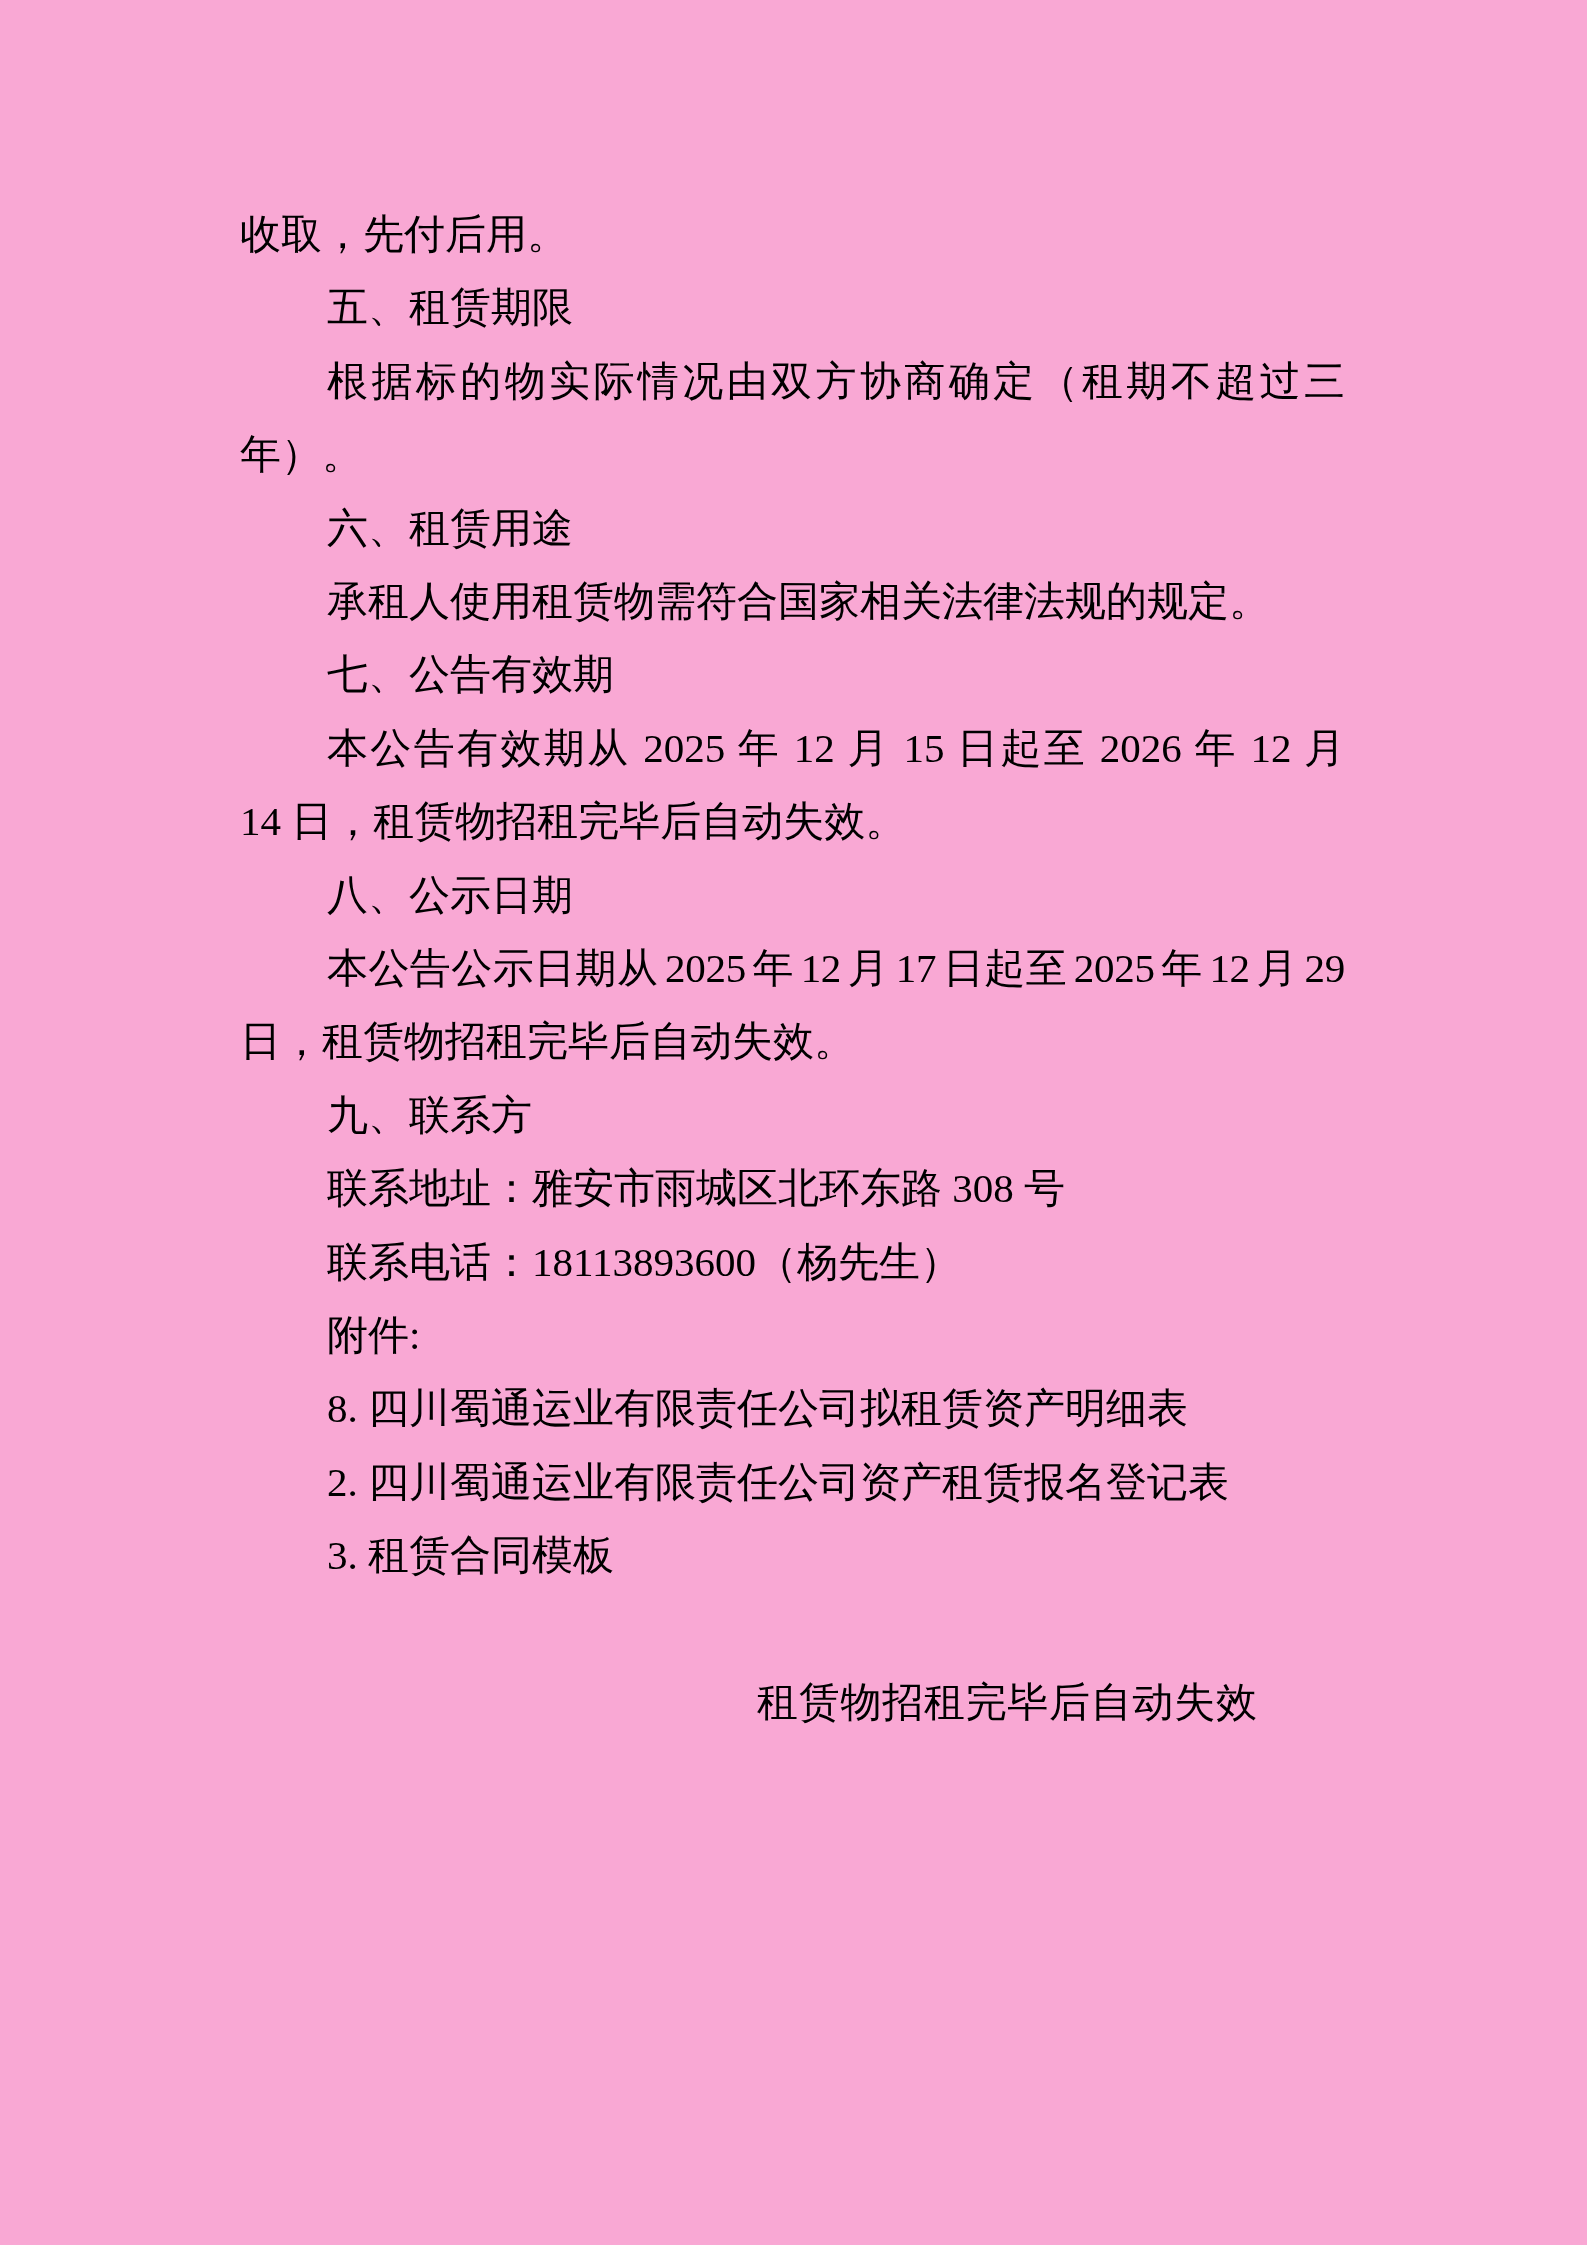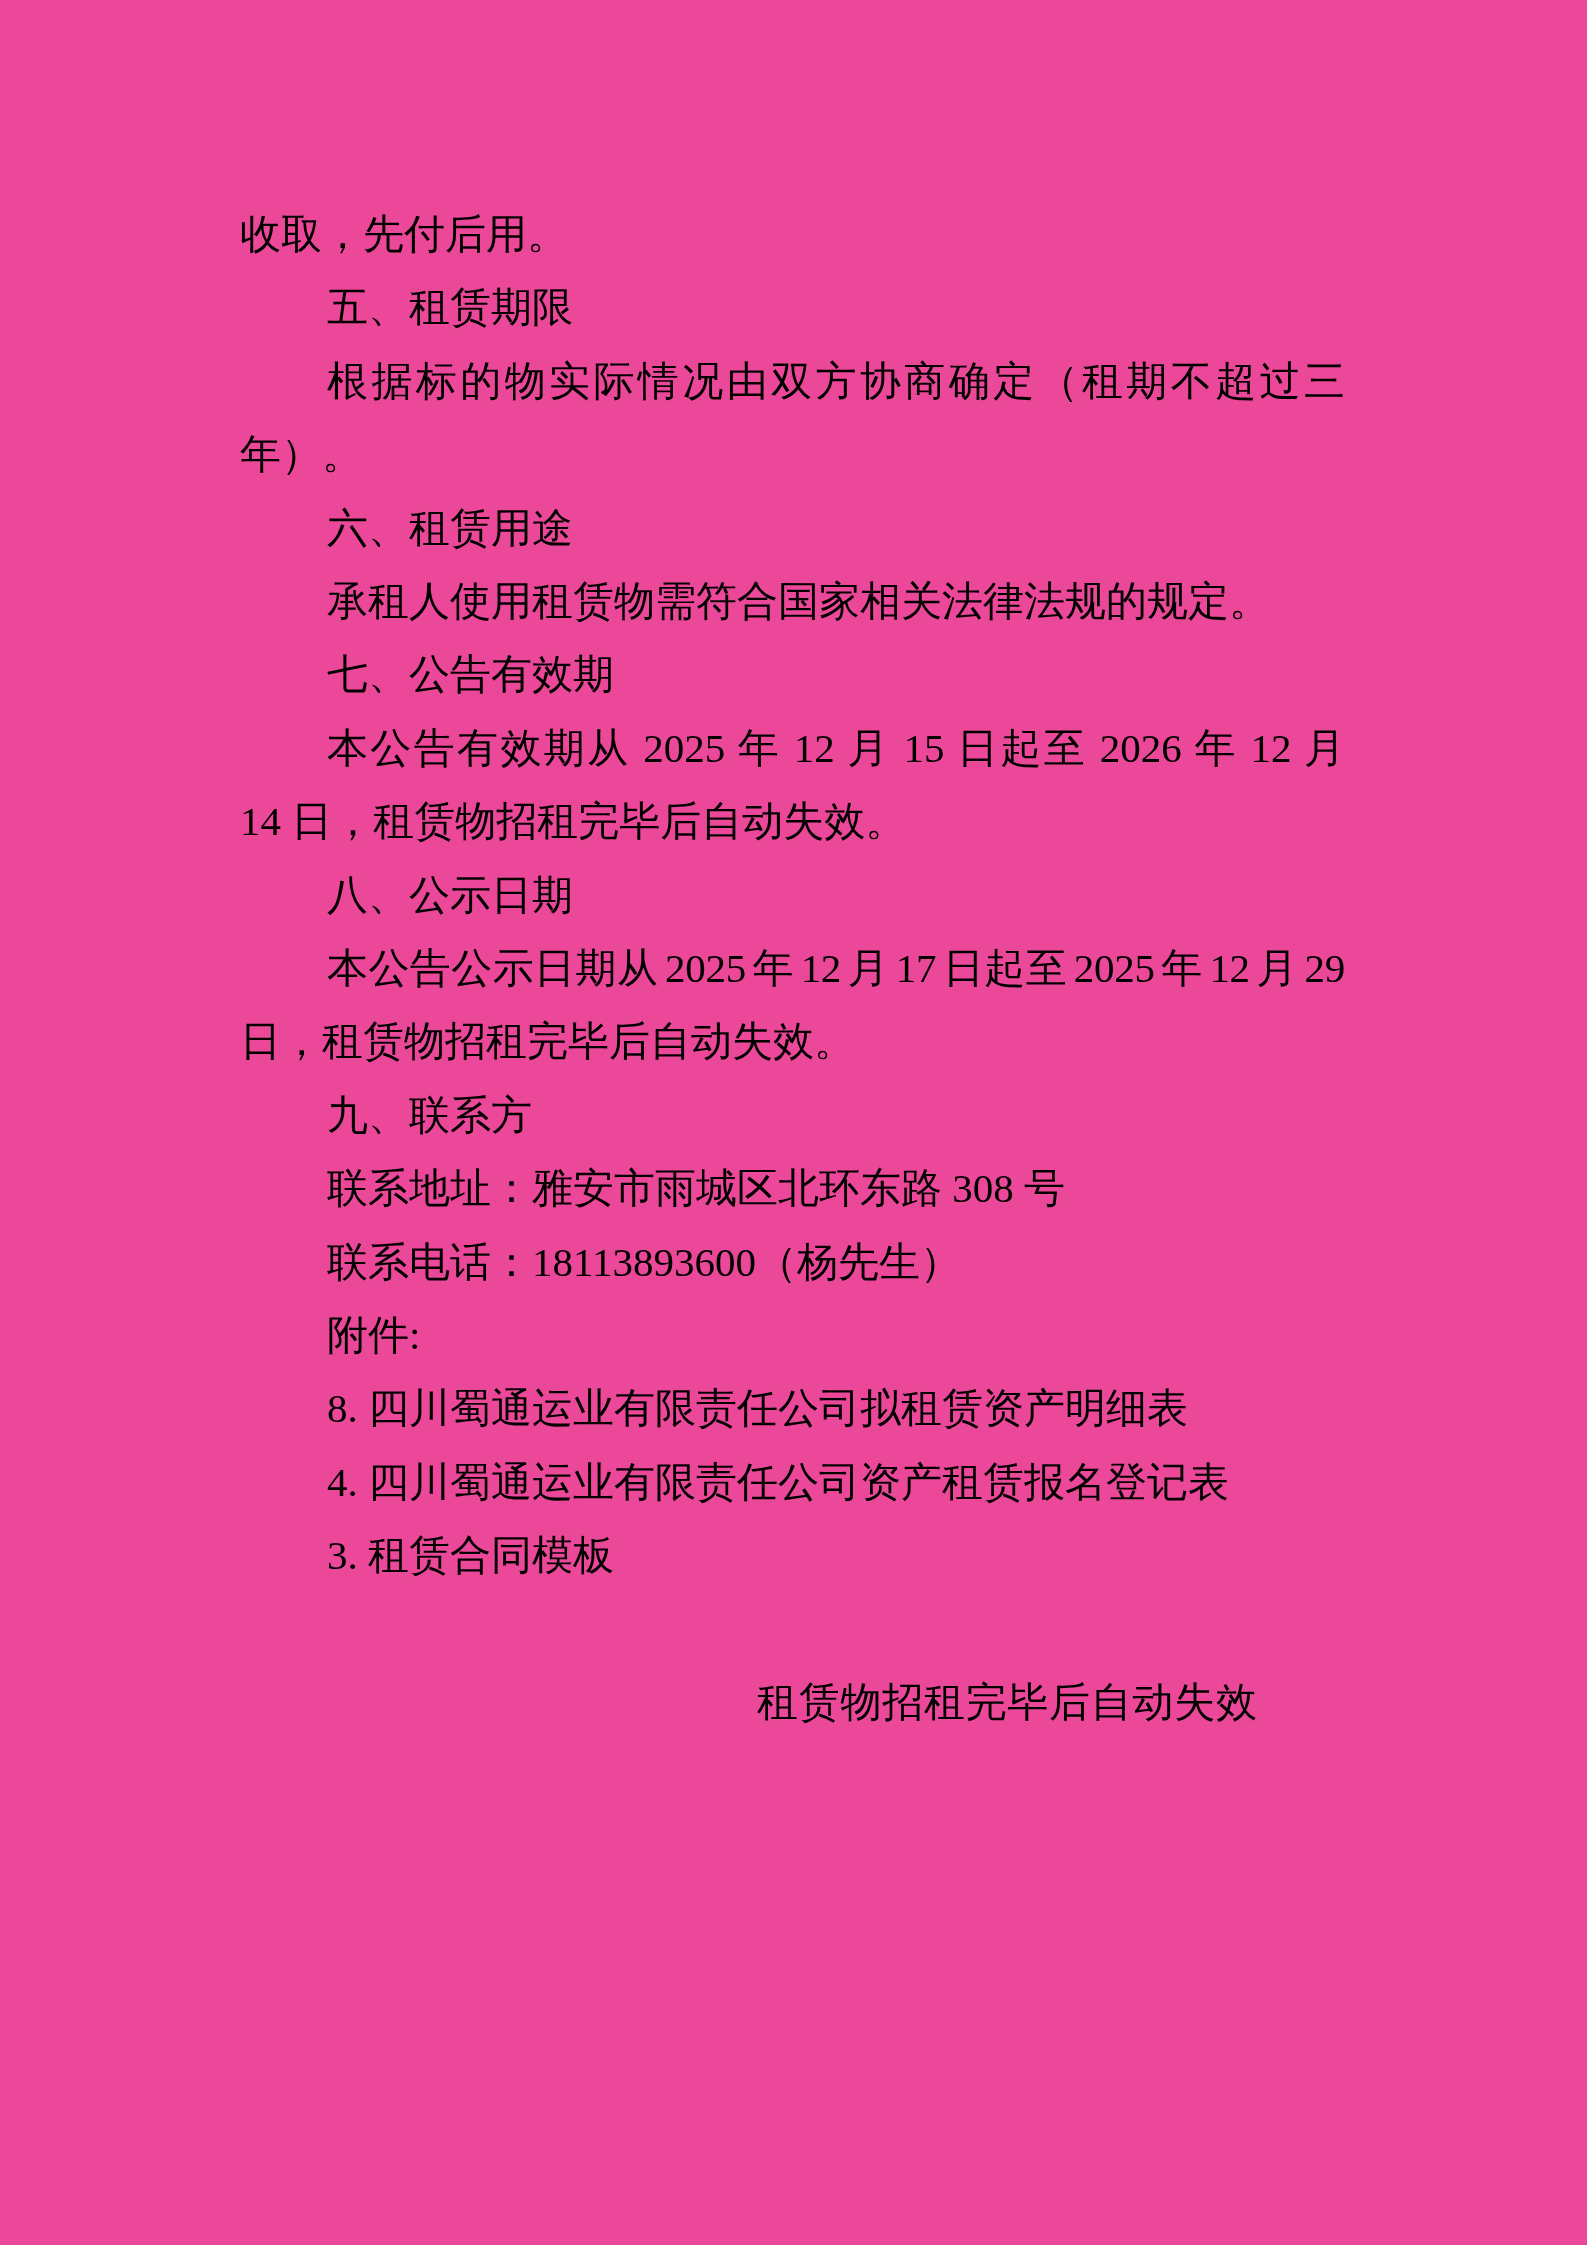--- a/index.html
+++ b/index.html
@@ -4,21 +4,21 @@
 <style>
   html, body {
     margin: 0;
     padding: 0;
     background: #888;
   }
   .page {
     position: relative;
     width: 1587px;
     height: 2245px;
-    background: #ec4899;
+    background: #f9a8d4;
     color: #000000;
     font-family: "Liberation Serif", "DejaVu Serif", serif;
     font-size: 41px;
     line-height: 73.4px;
     overflow: hidden;
   }
   .content {
     position: absolute;
     left: 240px;
     top: 198px;
@@ -83,21 +83,21 @@
     <div class="line heading">八、公示日期</div>
     <div class="line indent justify tight">本公告公示日期从 2025 年 12 月 17 日起至 2025 年 12 月 29</div>
     <div class="line">日，租赁物招租完毕后自动失效。</div>
 
     <div class="line heading">九、联系方</div>
     <div class="line indent">联系地址：雅安市雨城区北环东路 308 号</div>
     <div class="line indent">联系电话：18113893600（杨先生）</div>
 
     <div class="line indent">附件:</div>
     <div class="line indent">8. 四川蜀通运业有限责任公司拟租赁资产明细表</div>
-    <div class="line indent">4. 四川蜀通运业有限责任公司资产租赁报名登记表</div>
+    <div class="line indent">2. 四川蜀通运业有限责任公司资产租赁报名登记表</div>
     <div class="line indent">3. 租赁合同模板</div>
 
     <div class="spacer"></div>
 
     <div class="line sign sign-company">租赁物招租完毕后自动失效</div>
 
   </div>
 </div>
 
 </body></html>

